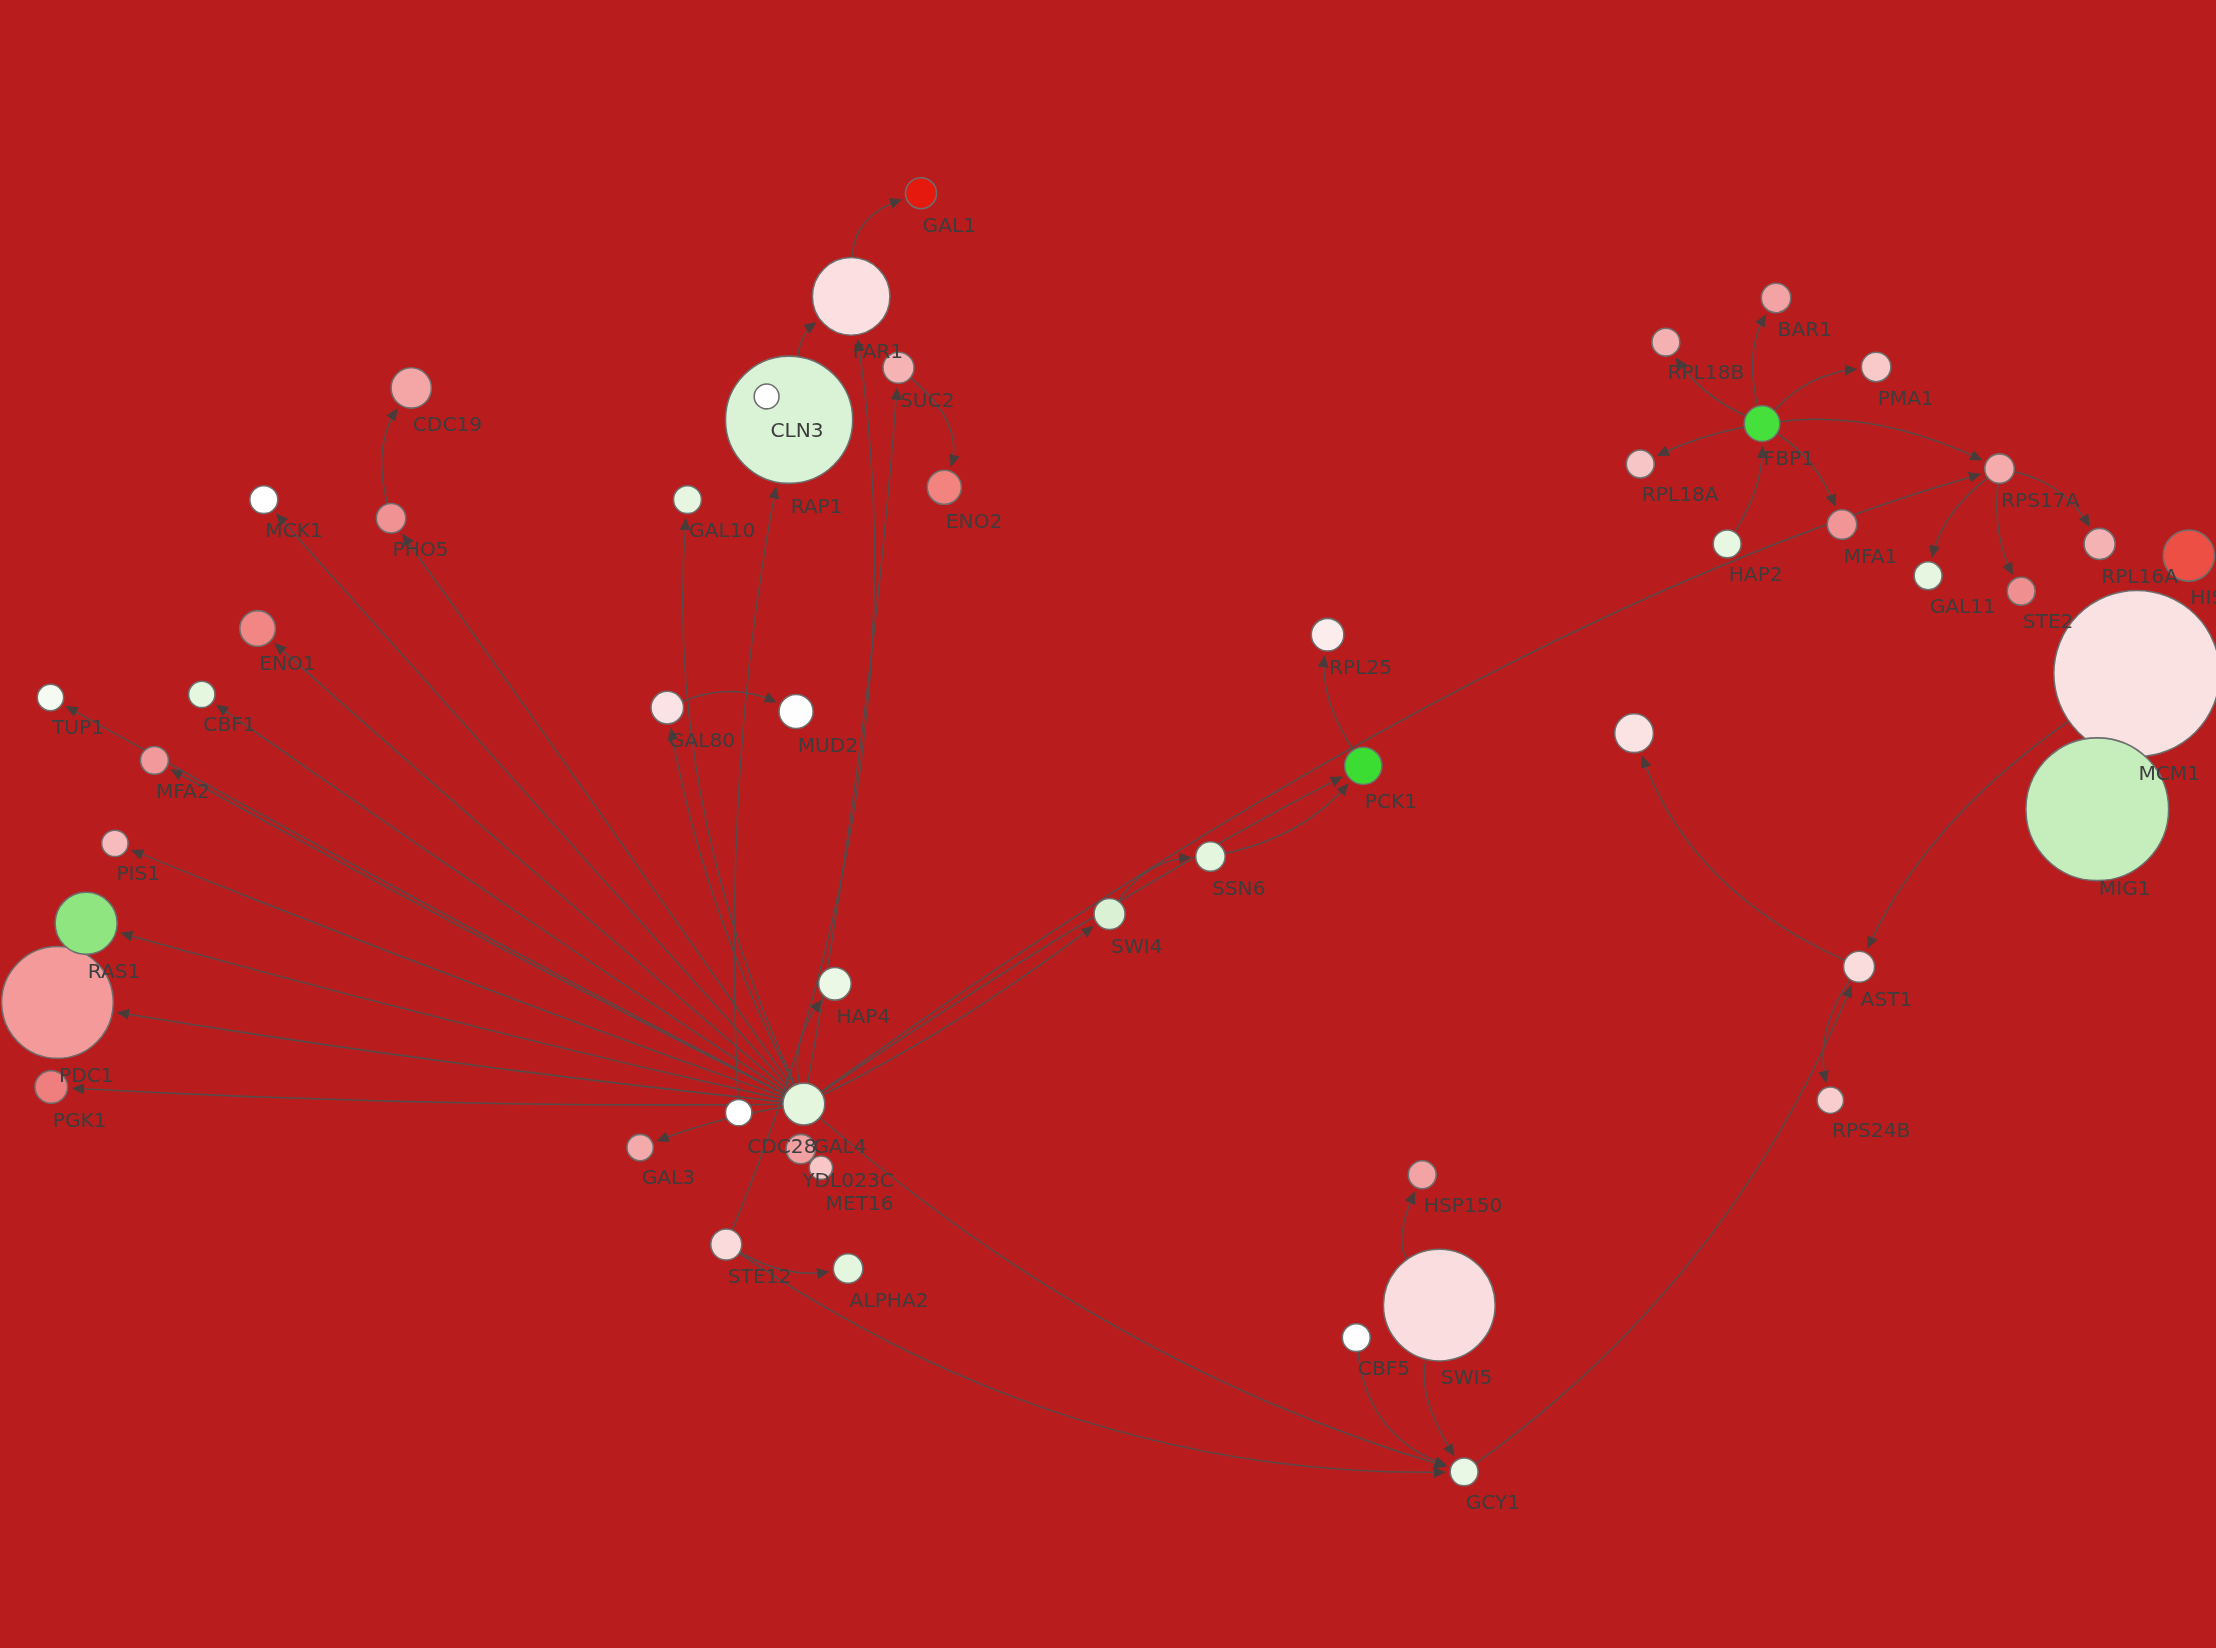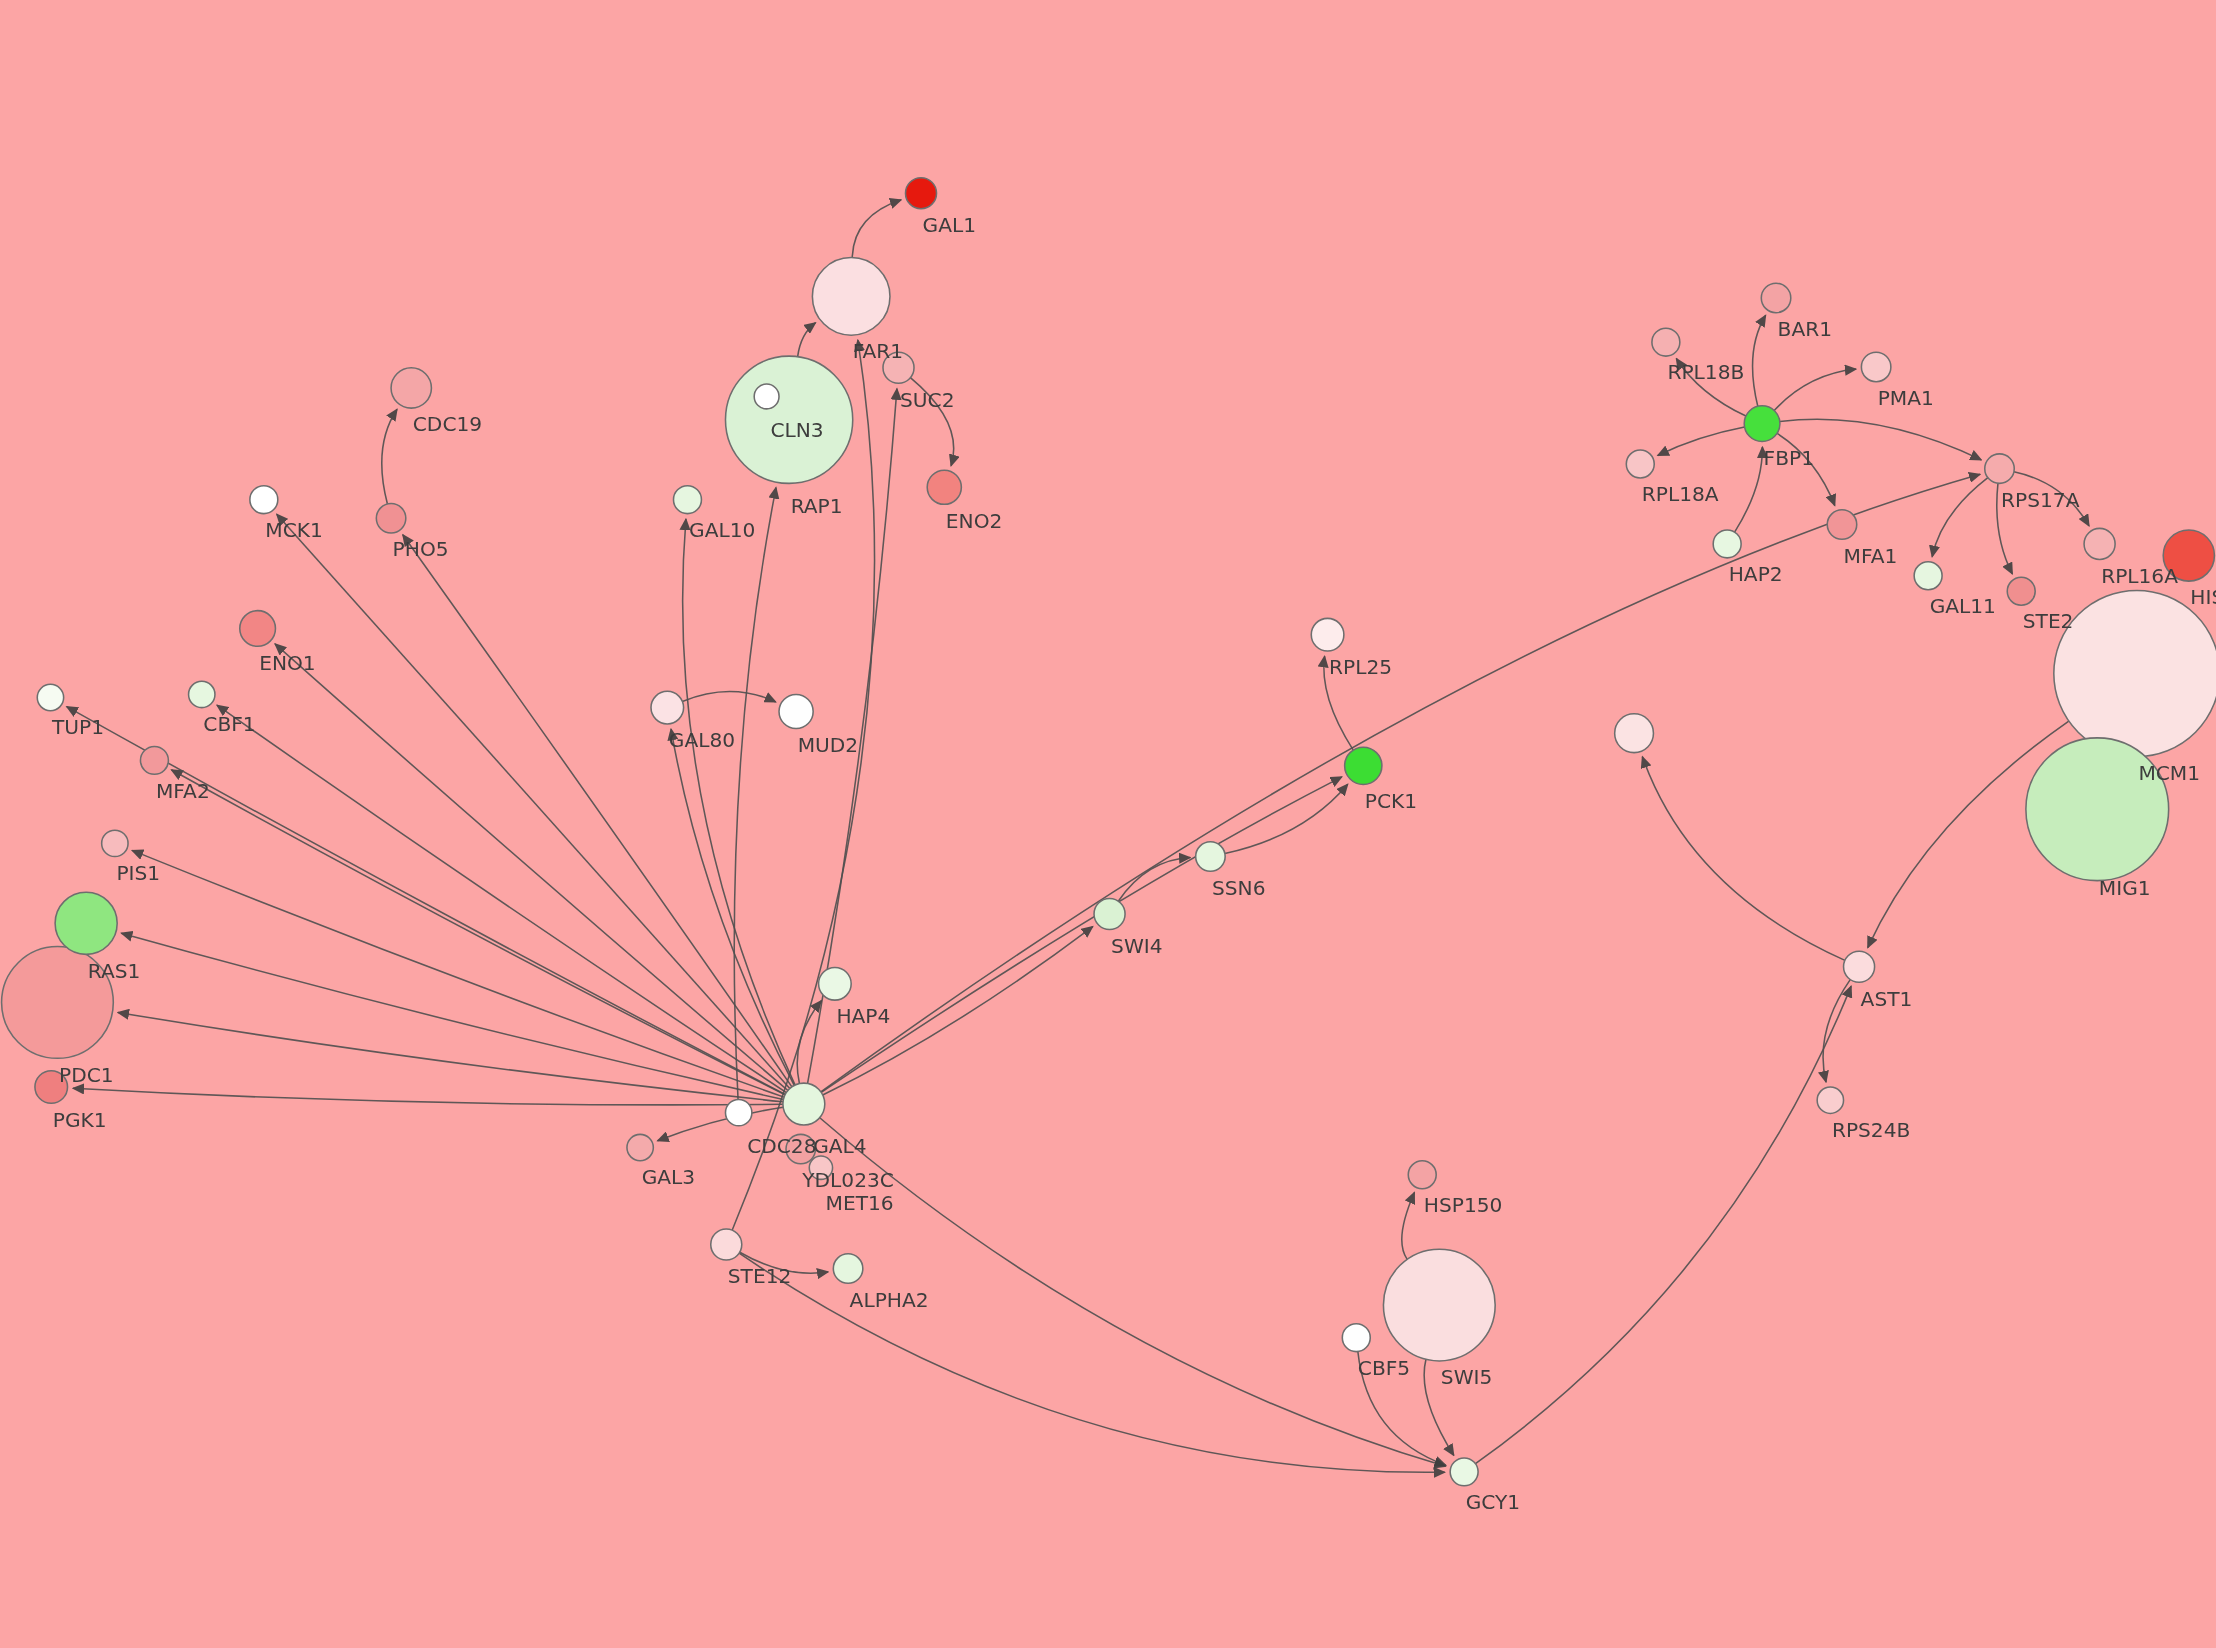--- a/index.html
+++ b/index.html
@@ -4,21 +4,21 @@
 <style>
   html, body {
     margin: 0;
     padding: 0;
     background: #ffffff;
   }
   .stage {
     position: relative;
     width: 2216px;
     height: 1648px;
-    background: #fca5a5;
+    background: #b91c1c;
     overflow: hidden;
     font-family: "DejaVu Sans", sans-serif;
   }
   svg { display: block; }
   .edge {
     fill: none;
     stroke: #4f4f4f;
     stroke-width: 2px;
     opacity: 0.9;
   }

